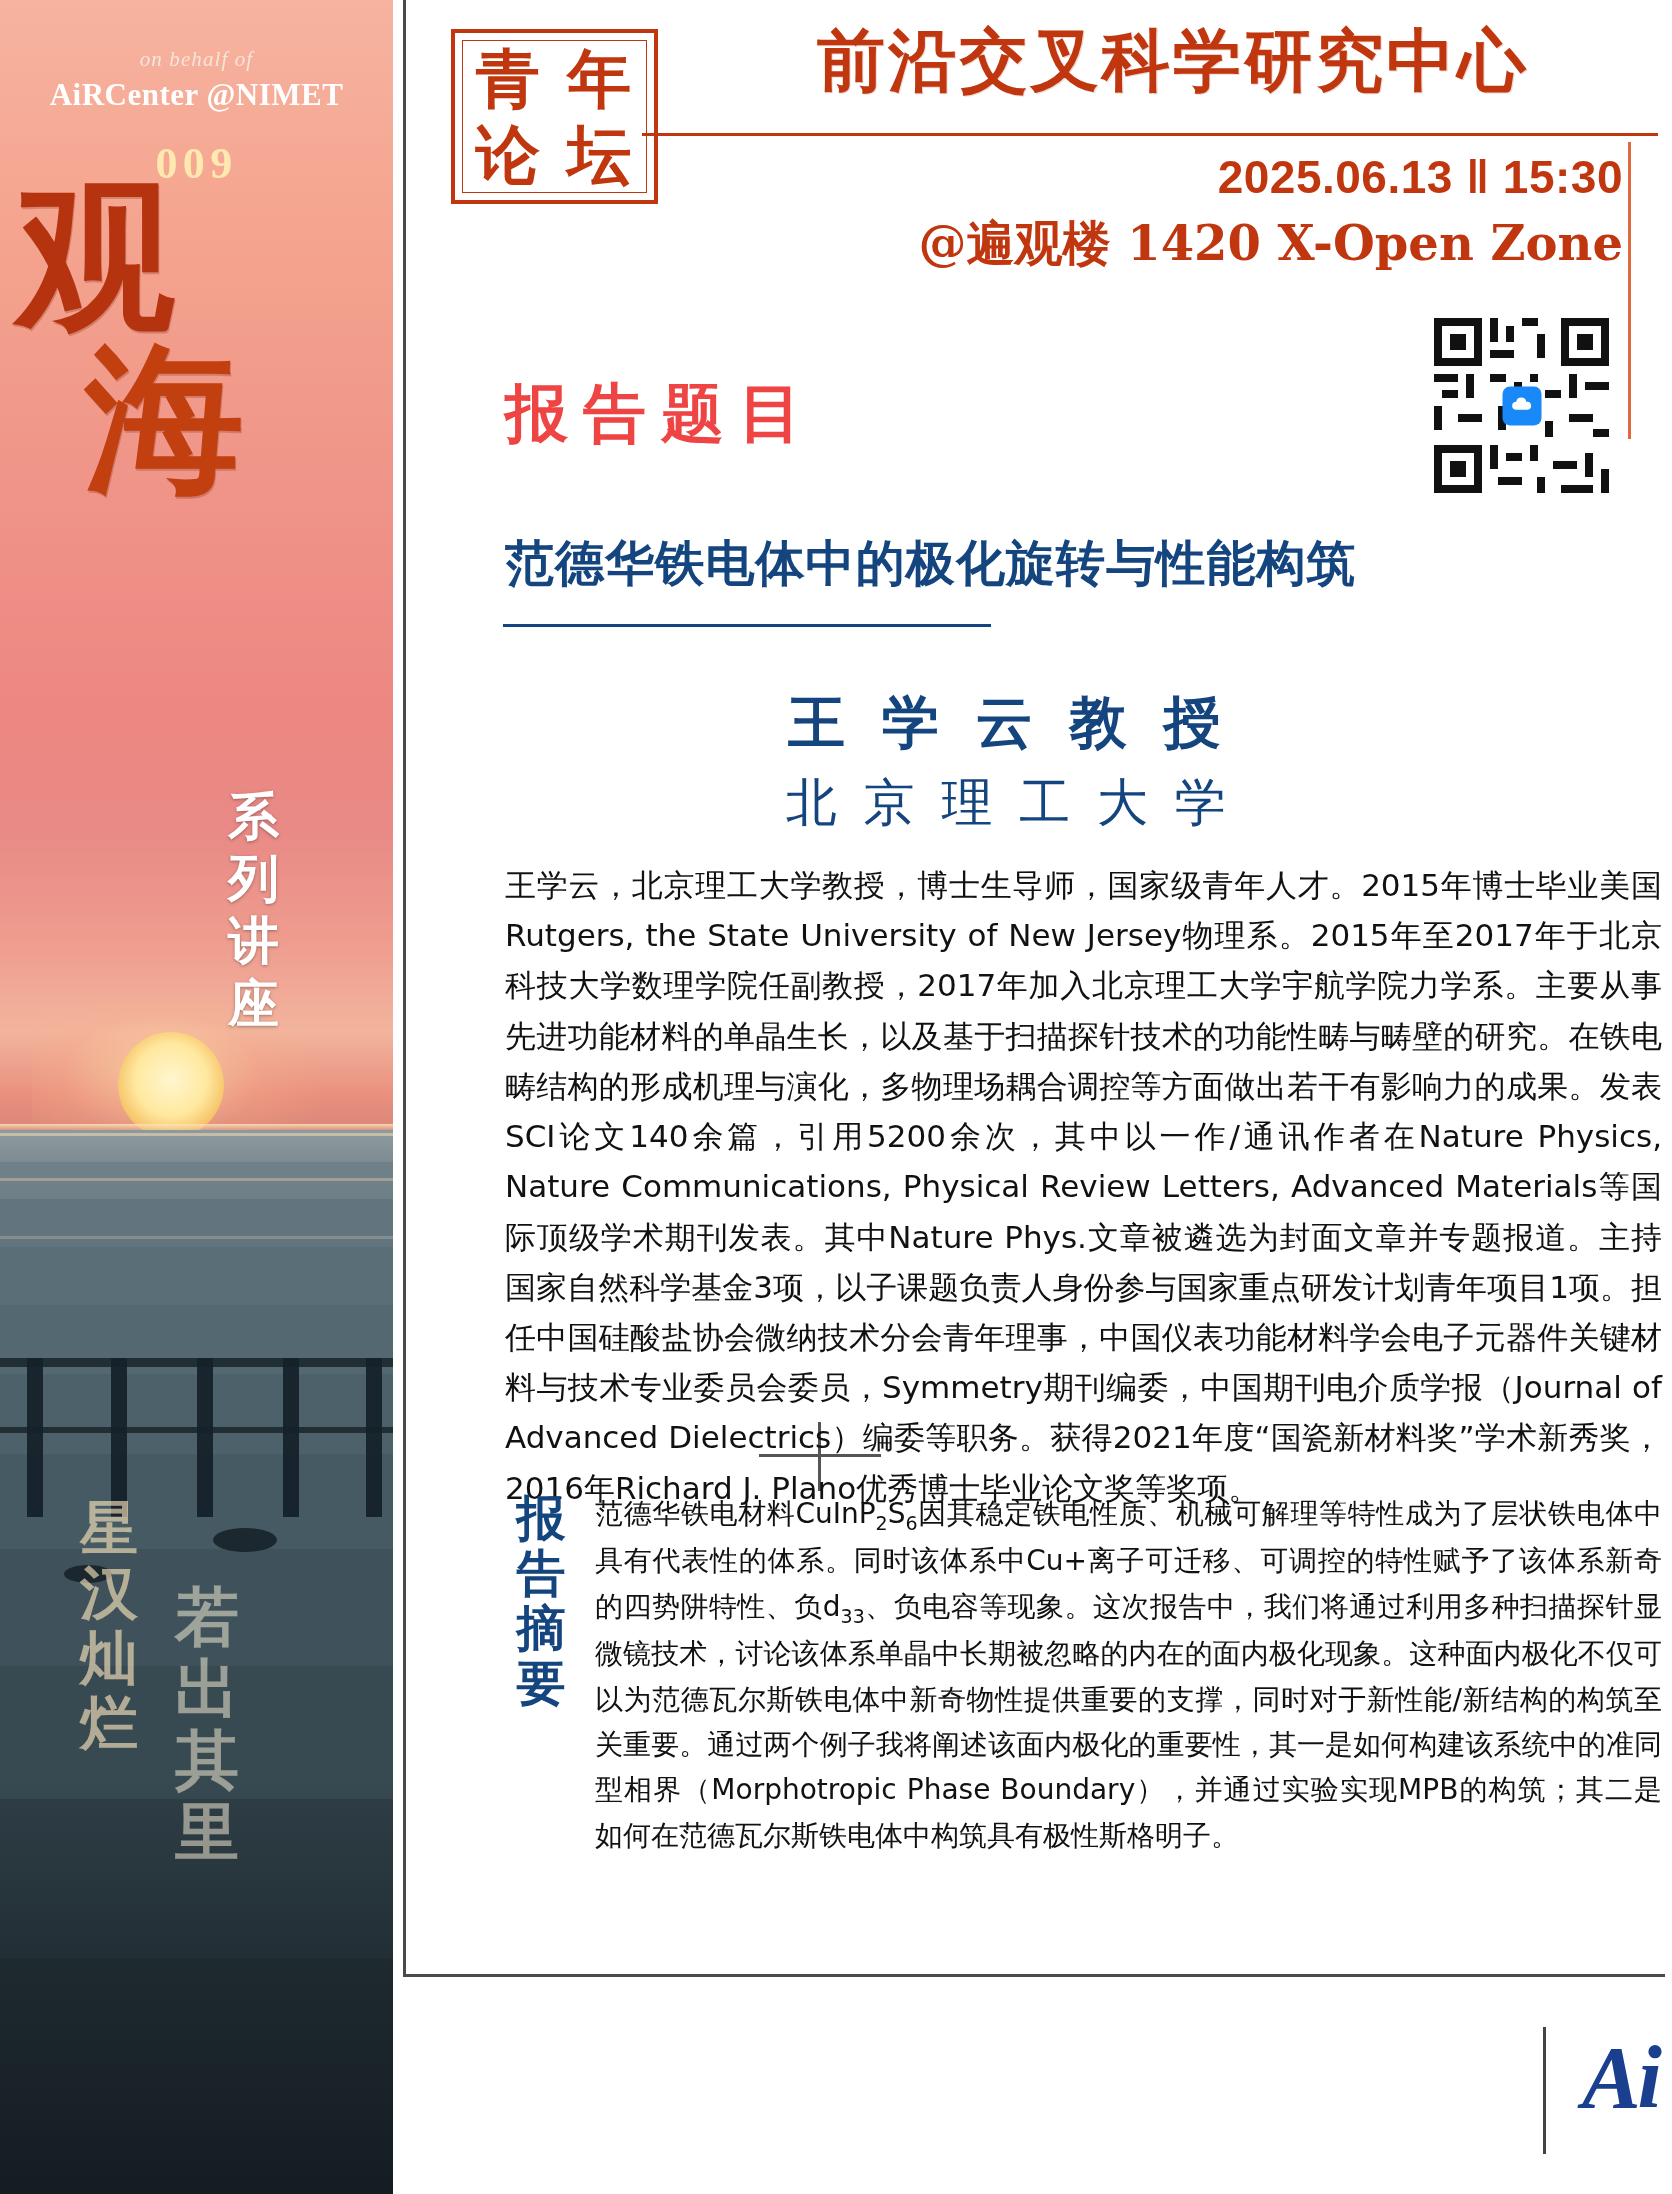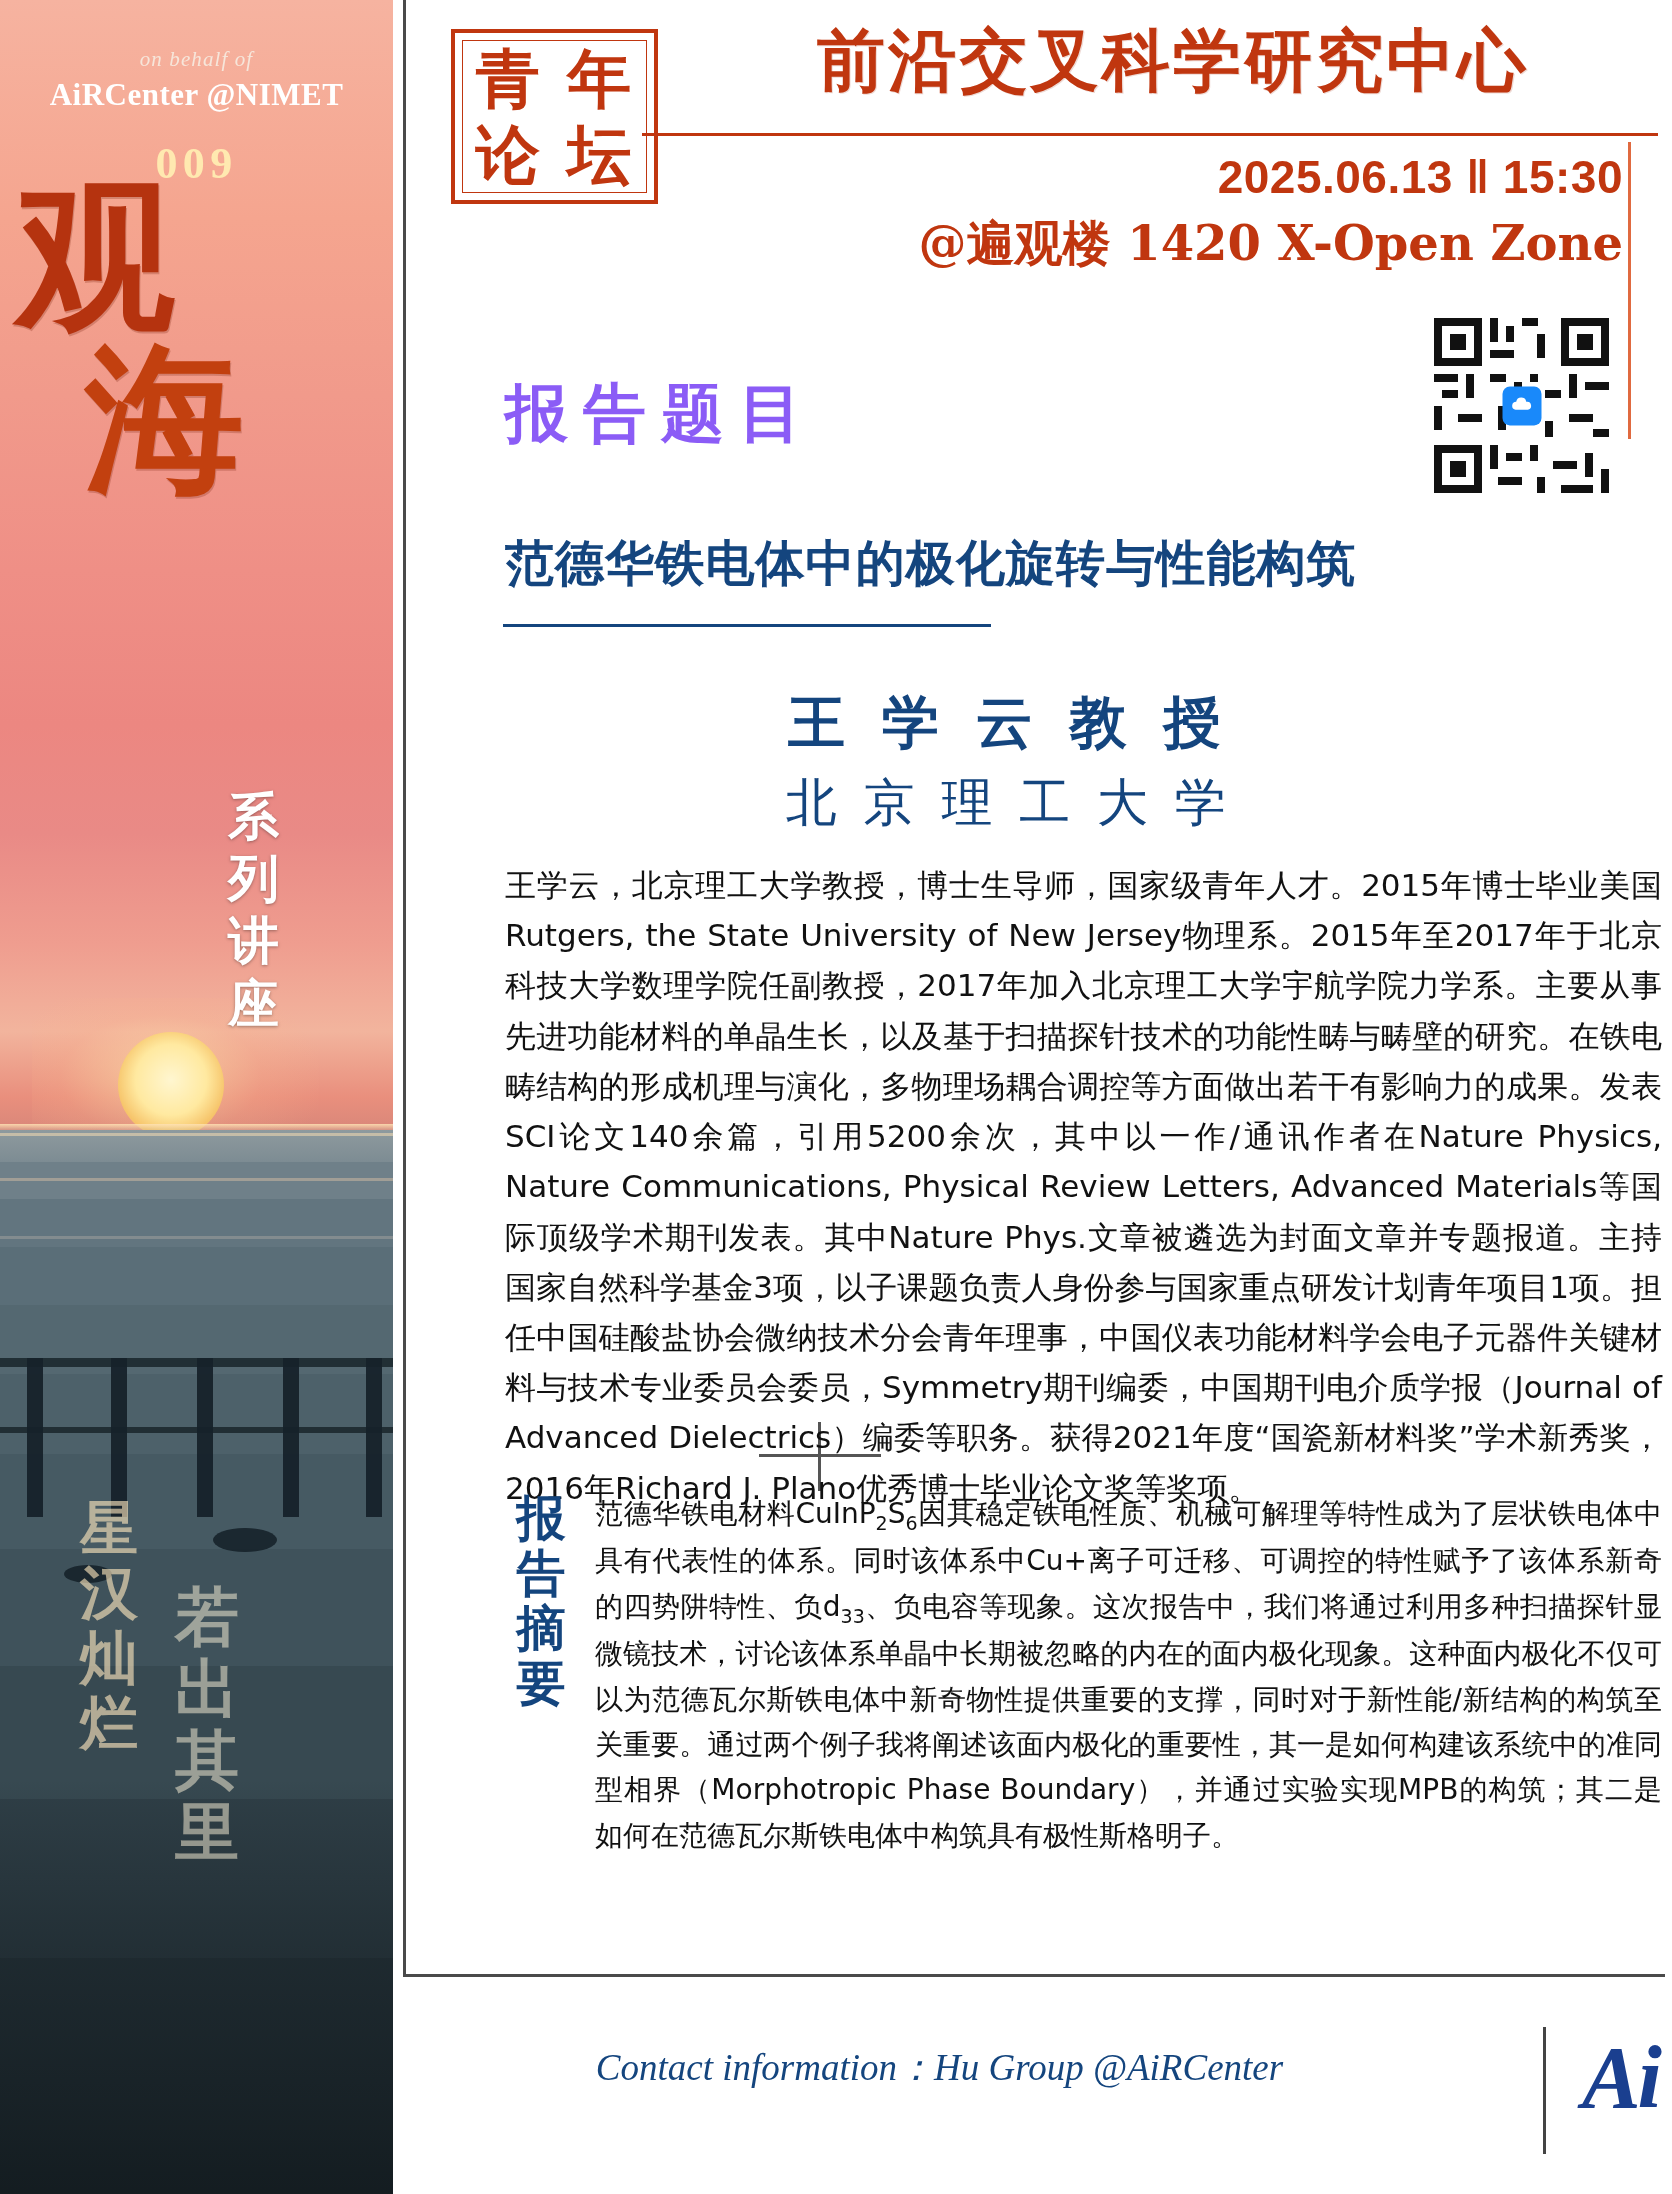--- a/index.html
+++ b/index.html
@@ -156,21 +156,21 @@
     display:flex;align-items:center;justify-content:center;
   }
   .qr .logo svg{width:24.4px;height:24.4px;}
 
   .v-left-rule{position:absolute;left:9.6px;top:0;width:3.2px;height:1974px;background:#4a4a4a;}
   .h-bottom-rule{position:absolute;left:9.6px;top:1974px;width:1262px;height:2.7px;background:#4a4a4a;}
 
   .sec-title{
     position:absolute;left:112px;top:371px;
     font-family:"DejaVu Serif", serif;font-weight:bold;
-    color:#8b5cf6;font-size:63px;letter-spacing:15px;
+    color:#ef4444;font-size:63px;letter-spacing:15px;
   }
   .talk-title{
     position:absolute;left:112px;top:531px;width:1157px;
     font-family:"DejaVu Serif", serif;font-weight:bold;
     color:#14457e;font-size:49px;letter-spacing:1.1px;
   }
   .underline{
     position:absolute;left:110px;top:624px;width:488px;height:2.7px;background:#14457e;
   }
   .speaker{
@@ -386,21 +386,20 @@
       <span>报</span>
       <span>告</span>
       <span>摘</span>
       <span>要</span>
     </div>
 
     <div class="abs-body">
       <p><span>范德华铁电材料CuInP</span><sub>2</sub><span>S</span><sub>6</sub><span>因其稳定铁电性质、机械可解理等特性成为了层状铁电体中具有代表性的体系。同时该体系中Cu+离子可迁移、可调控的特性赋予了该体系新奇的四势阱特性、负d</span><sub>33</sub><span>、负电容等现象。这次报告中，我们将通过利用多种扫描探针显微镜技术，讨论该体系单晶中长期被忽略的内在的面内极化现象。这种面内极化不仅可以为范德瓦尔斯铁电体中新奇物性提供重要的支撑，同时对于新性能/新结构的构筑至关重要。通过两个例子我将阐述该面内极化的重要性，其一是如何构建该系统中的准同型相界（Morphotropic Phase Boundary），并通过实验实现MPB的构筑；其二是如何在范德瓦尔斯铁电体中构筑具有极性斯格明子。</span></p>
     </div>
 
-    <div class="contact">Contact information：Hu Group @AiRCenter</div>
 
     <div class="logo-sep"></div>
     <div class="ailogo">
       <div class="txt">Ai</div>
 
     </div>
 
   </div>
 </div>
 

